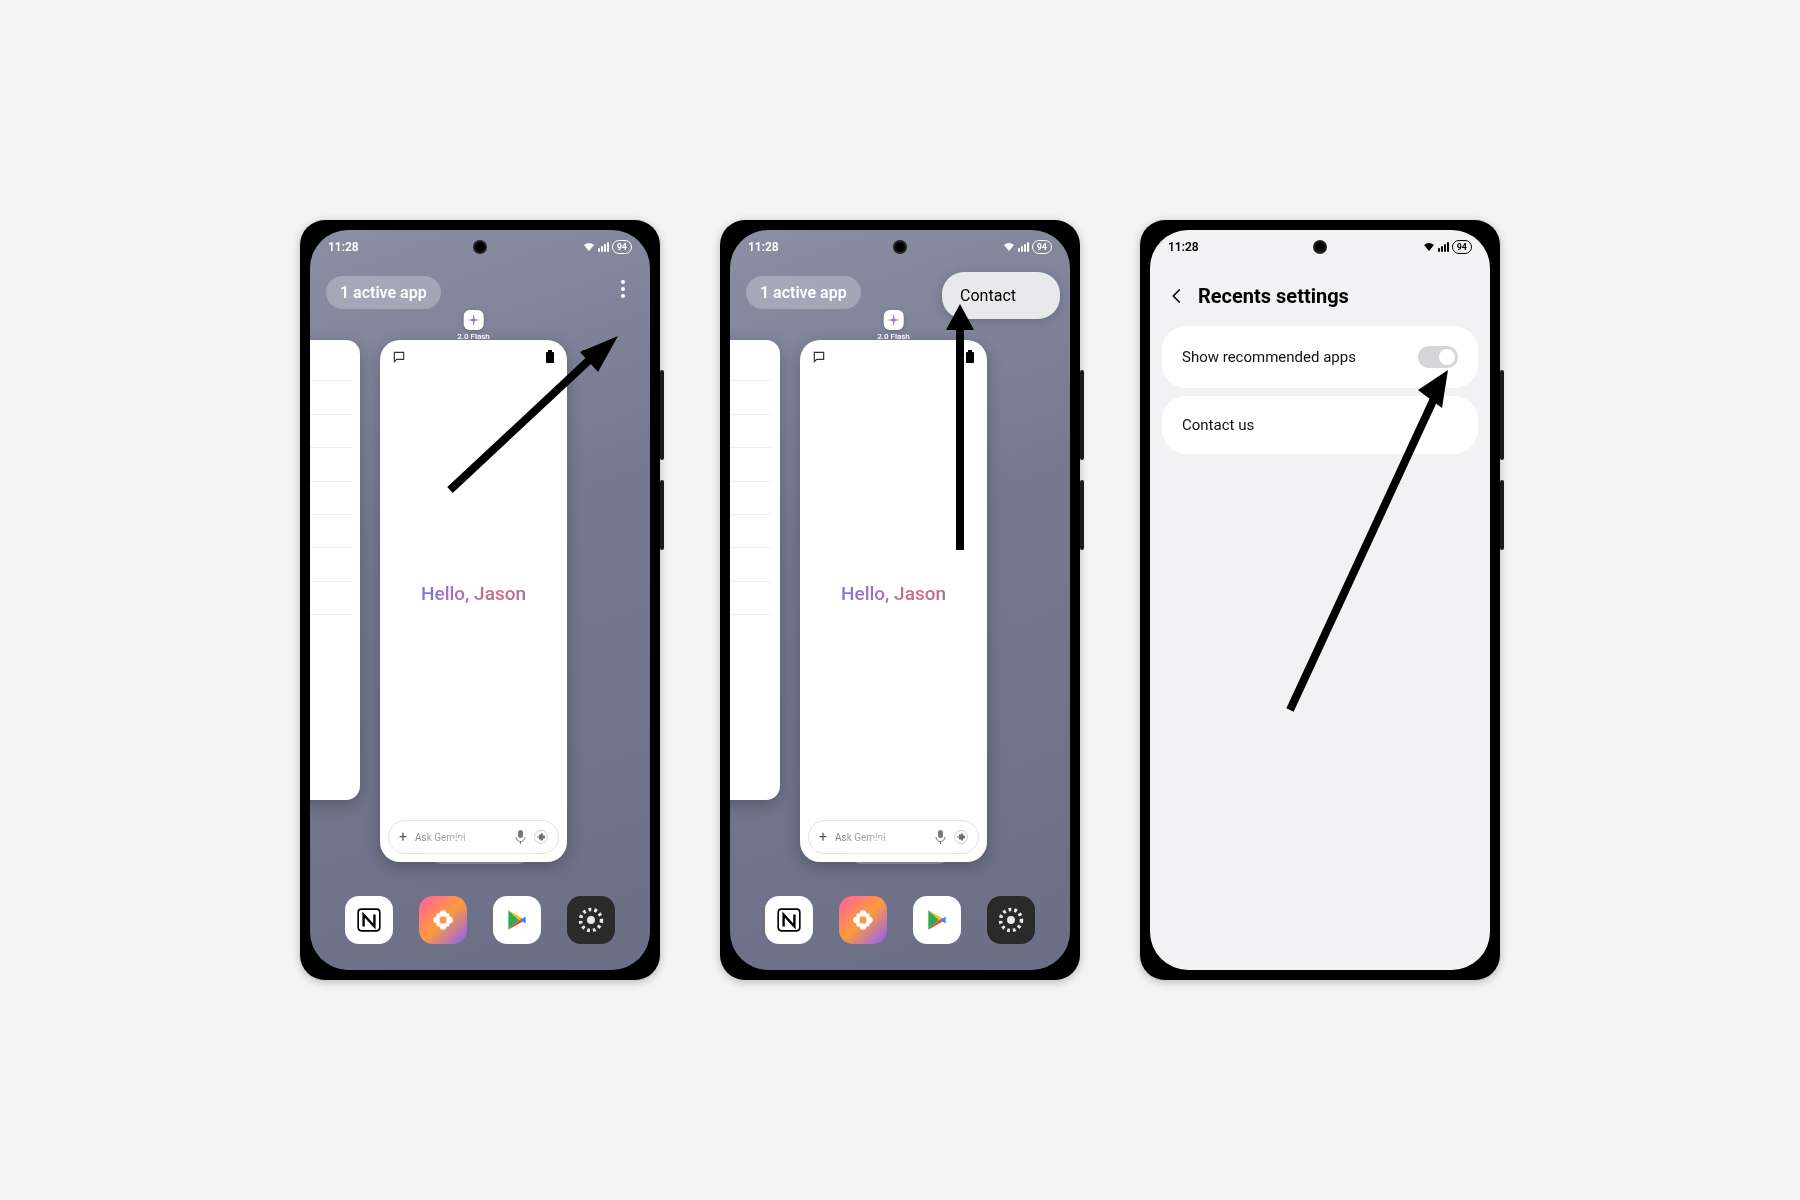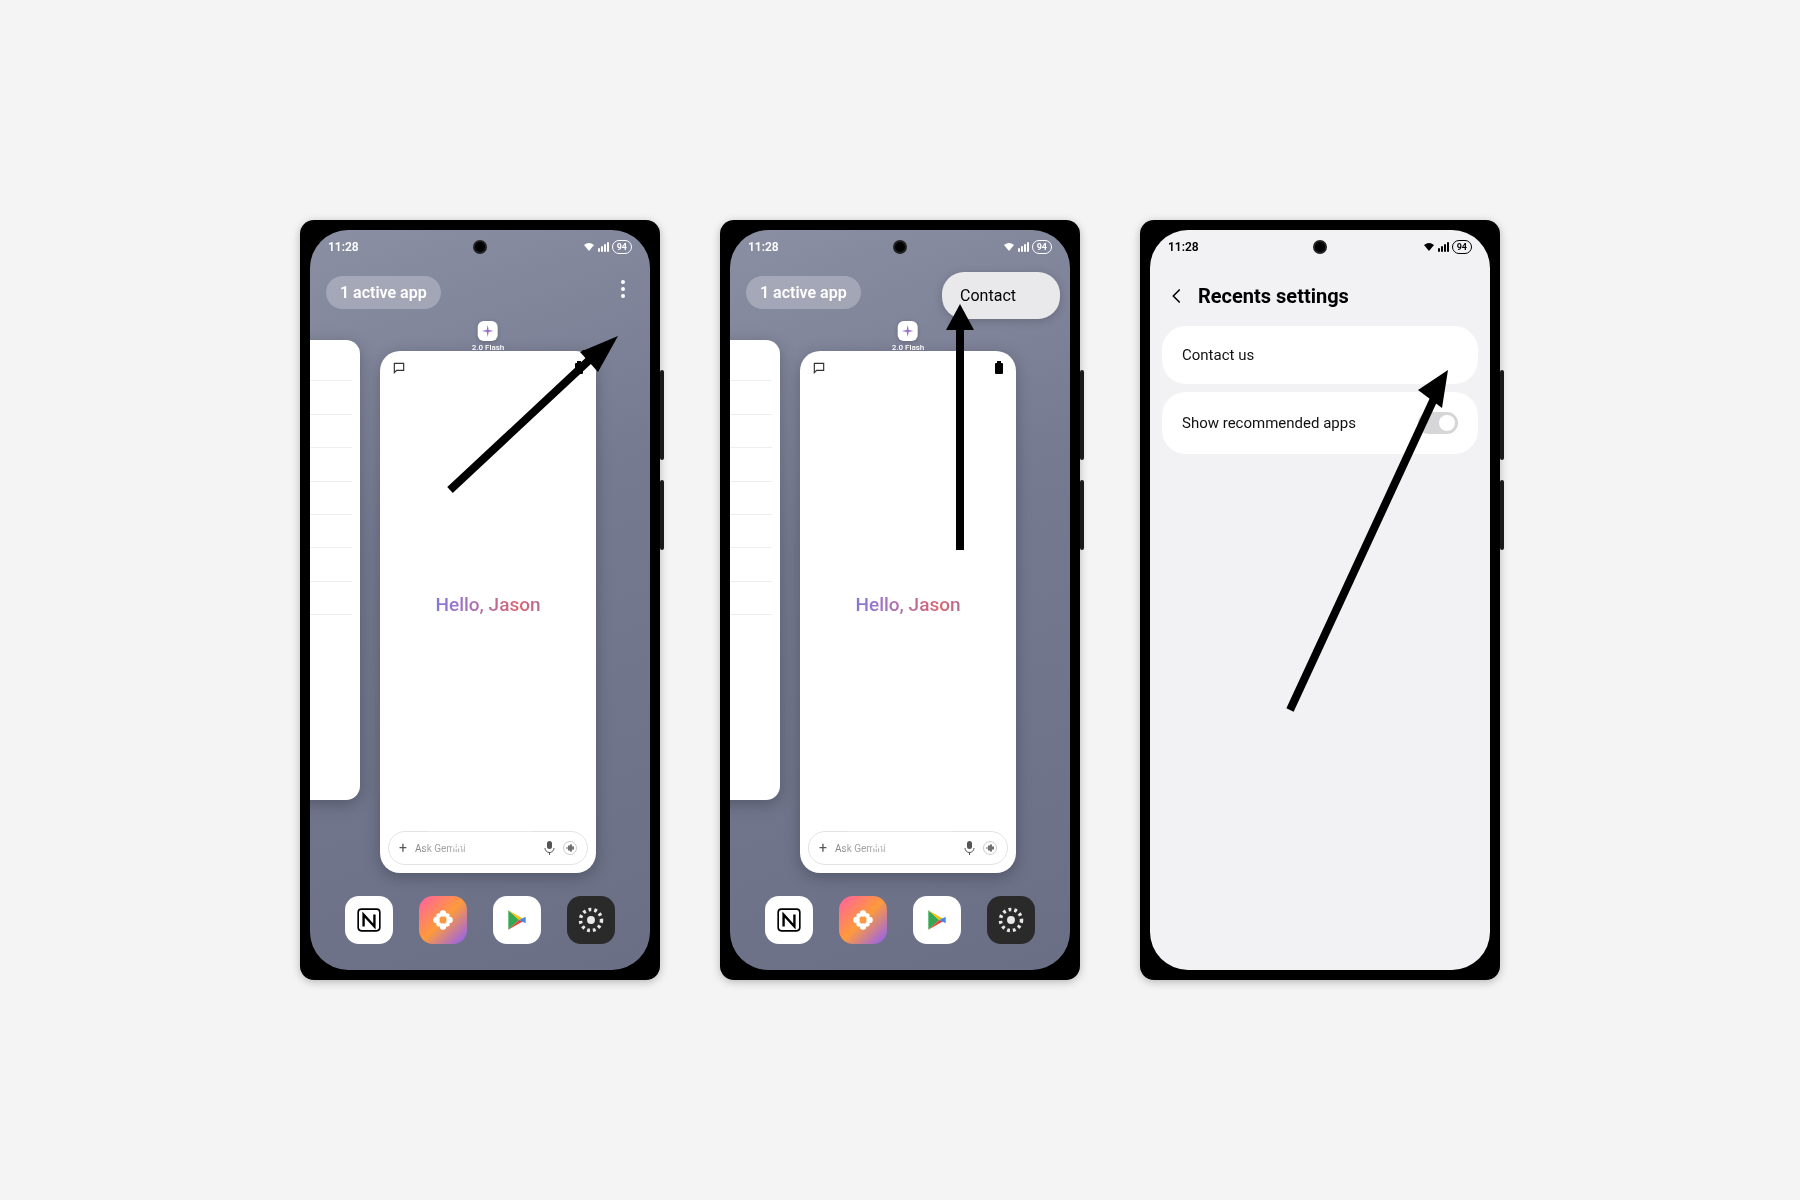--- a/index.html
+++ b/index.html
@@ -10,21 +10,21 @@
     font-family: -apple-system, BlinkMacSystemFont, "Segoe UI", Roboto, sans-serif;
     display: flex;
     justify-content: center;
     align-items: center;
     gap: 60px;
   }
   .phone {
     width: 360px;
     height: 760px;
     background: #000;
-    border-radius: 14px;
+    border-radius: 25px;
     padding: 10px;
     position: relative;
     box-shadow: 0 2px 8px rgba(0,0,0,.25);
   }
   .phone::before { 
     content:"";
     position:absolute; right:-4px; top:260px; width:4px; height:70px;
     background:#1a1a1a; border-radius:2px;
   }
   .phone::after { 
@@ -70,21 +70,21 @@
   .card {
     position:absolute; background:#fff; border-radius:20px;
     box-shadow:0 4px 16px rgba(0,0,0,.25);
   }
   .card-back {
     left:-30px; top:110px; width:80px; height:460px; border-radius:14px;
     padding:8px; font-size:7px; color:#555; line-height:1.2;
   }
   .card-back .row { border-bottom:1px solid #eee; padding:12px 2px; font-size:7px; color:#555; }
   .card-main {
-    left:70px; top:121px; width:216px; height:522px; display:flex; flex-direction:column;
+    left:70px; top:110px; width:187px; height:522px; display:flex; flex-direction:column;
   }
   .card-head {
     position:absolute; top:-30px; left:50%; transform:translateX(-50%);
     display:flex; flex-direction:column; align-items:center; gap:2px;
   }
   .gem-logo {
     width:20px; height:20px; background:#fff; border-radius:6px;
     display:flex; align-items:center; justify-content:center;
     box-shadow:0 1px 4px rgba(0,0,0,.2);
   }
@@ -409,25 +409,25 @@
         <span class="batt-pill">94</span>
       </span>
     </div>
     <div class="settings-head">
       <svg width="18" height="18" viewBox="0 0 24 24">
           <path d="M15 4l-8 8 8 8" fill="none" stroke="#000" stroke-width="2.2" stroke-linecap="round" stroke-linejoin="round"></path>
         </svg>
       <h1>Recents settings</h1>
     </div>
     <div class="list-card">
-      <span>Contact us</span>
-    </div>
-    <div class="list-card">
       <span>Show recommended apps</span>
       <div class="toggle"></div>
+    </div>
+    <div class="list-card">
+      <span>Contact us</span>
     </div>
 
     <div class="arrow" style="left:120px; top:130px;">
       <svg width="200" height="360">
           <line x1="20" y1="350" x2="168" y2="30" stroke="#000" stroke-width="8"></line>
           <polygon points="178,10 148,30 172,48" fill="#000"></polygon>
         </svg>
     </div>
   </div>
 </div>

